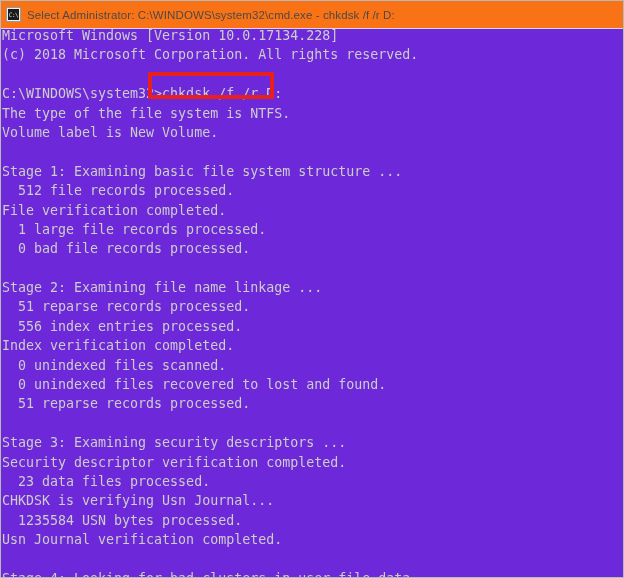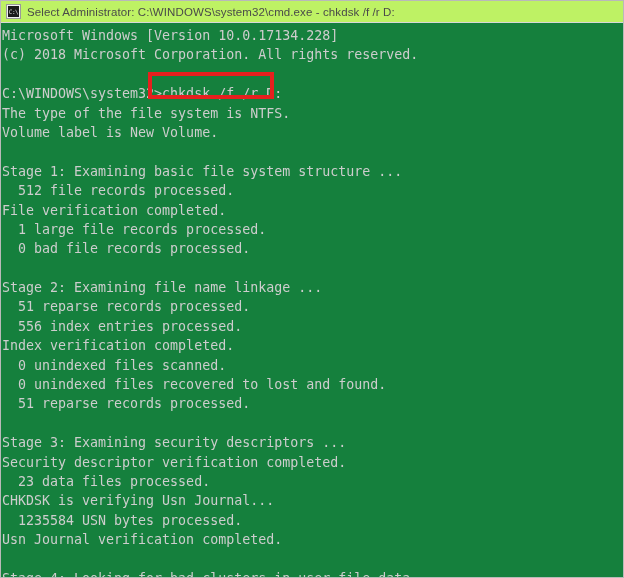--- a/index.html
+++ b/index.html
@@ -24,23 +24,23 @@
     border: 1px solid #b9b9b9;
     overflow: hidden;
   }
 
   
   #titlebar {
     position: absolute;
     left: 0;
     top: 0;
     width: 624px;
-    height: 22px;
+    height: 28px;
     box-sizing: border-box;
-    background: #bef264;
+    background: #f97316;
     border-bottom: 1px solid #d8d8d8;
     display: flex;
     align-items: center;
     padding-left: 5px;
     z-index: 5;
   }
   #titlebar .tb-icon {
     width: 15px;
     height: 15px;
     flex: 0 0 15px;
@@ -76,21 +76,21 @@
     text-overflow: clip;
   }
 
   
   #console {
     position: absolute;
     left: 0;
     top: 22px;
     width: 622px;
     height: 554px;
-    background: #15803d;
+    background: #6d28d9;
     overflow: hidden;
   }
   #console-text {
     position: absolute;
     left: 1px;
     top: 3px;
     margin: 0;
     padding: 0;
     font-family: "DejaVu Sans Mono", monospace;
     font-size: 13.3px;

